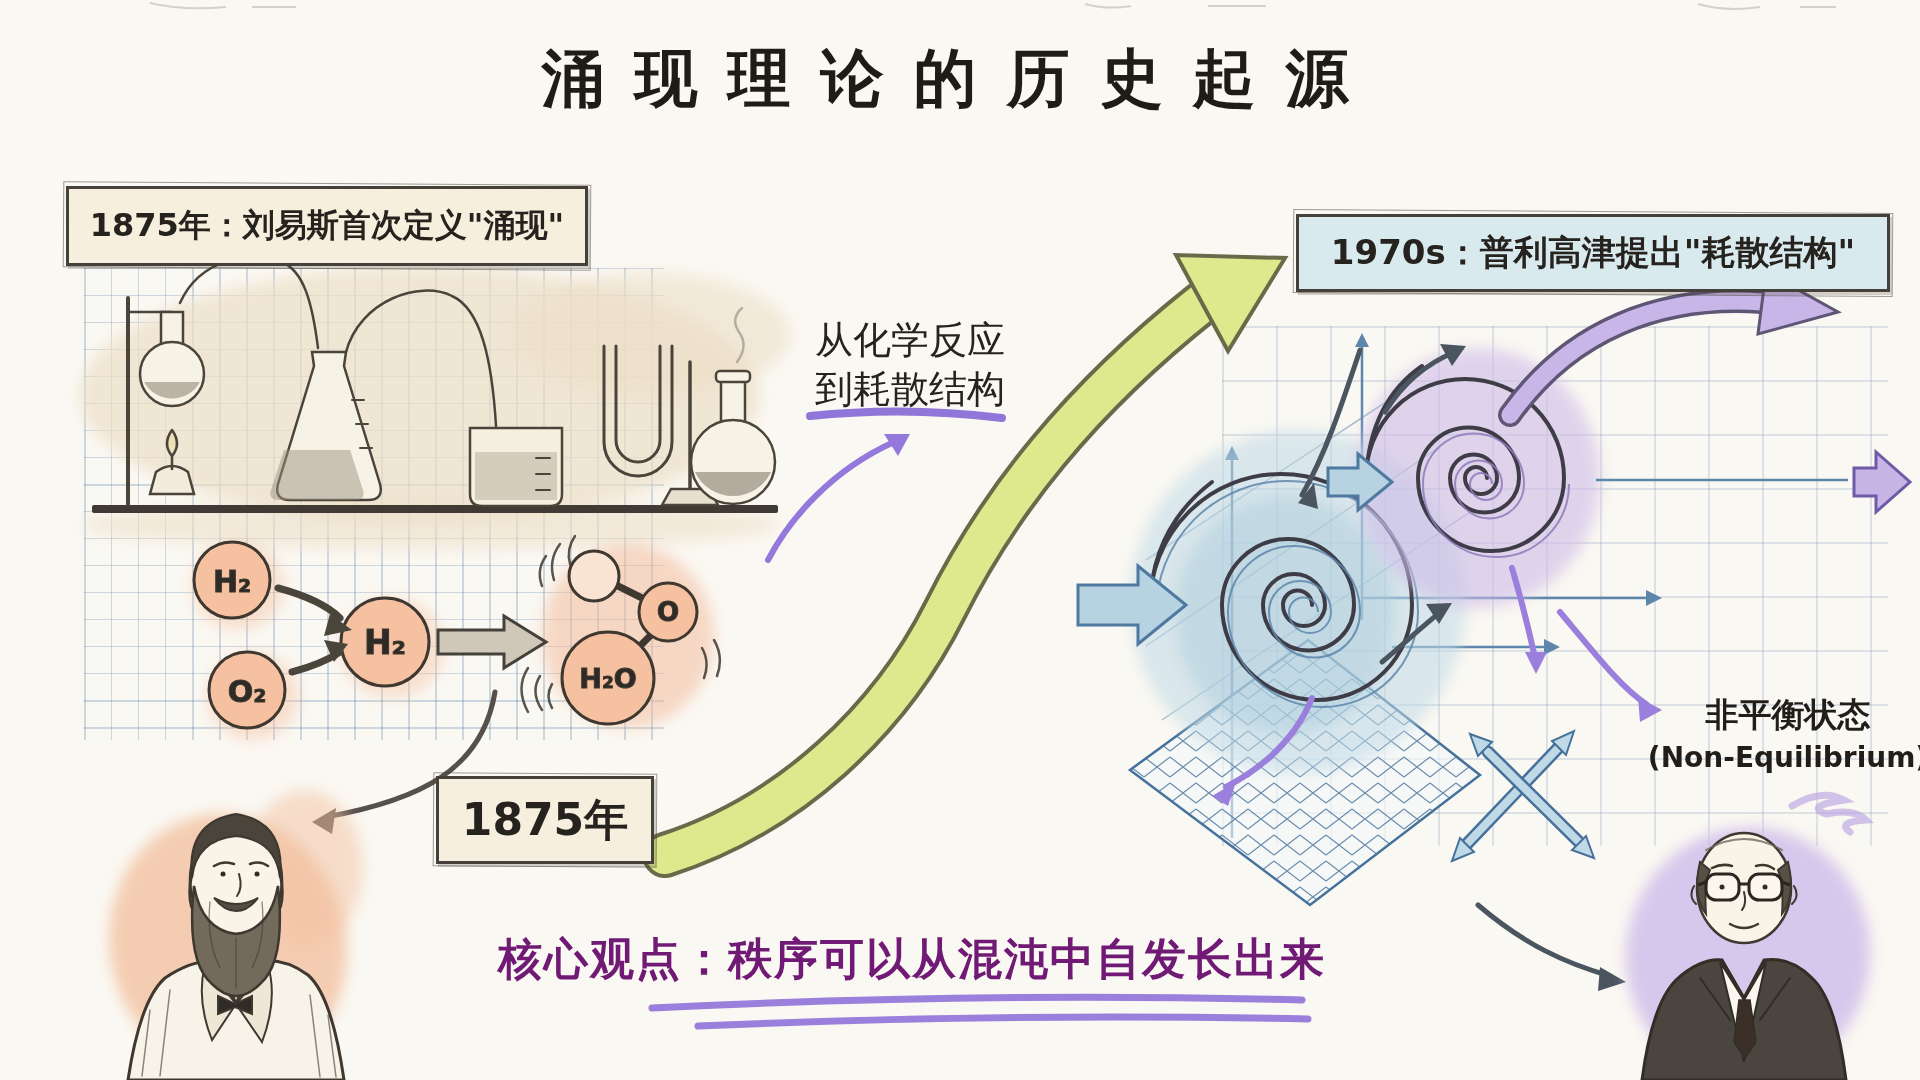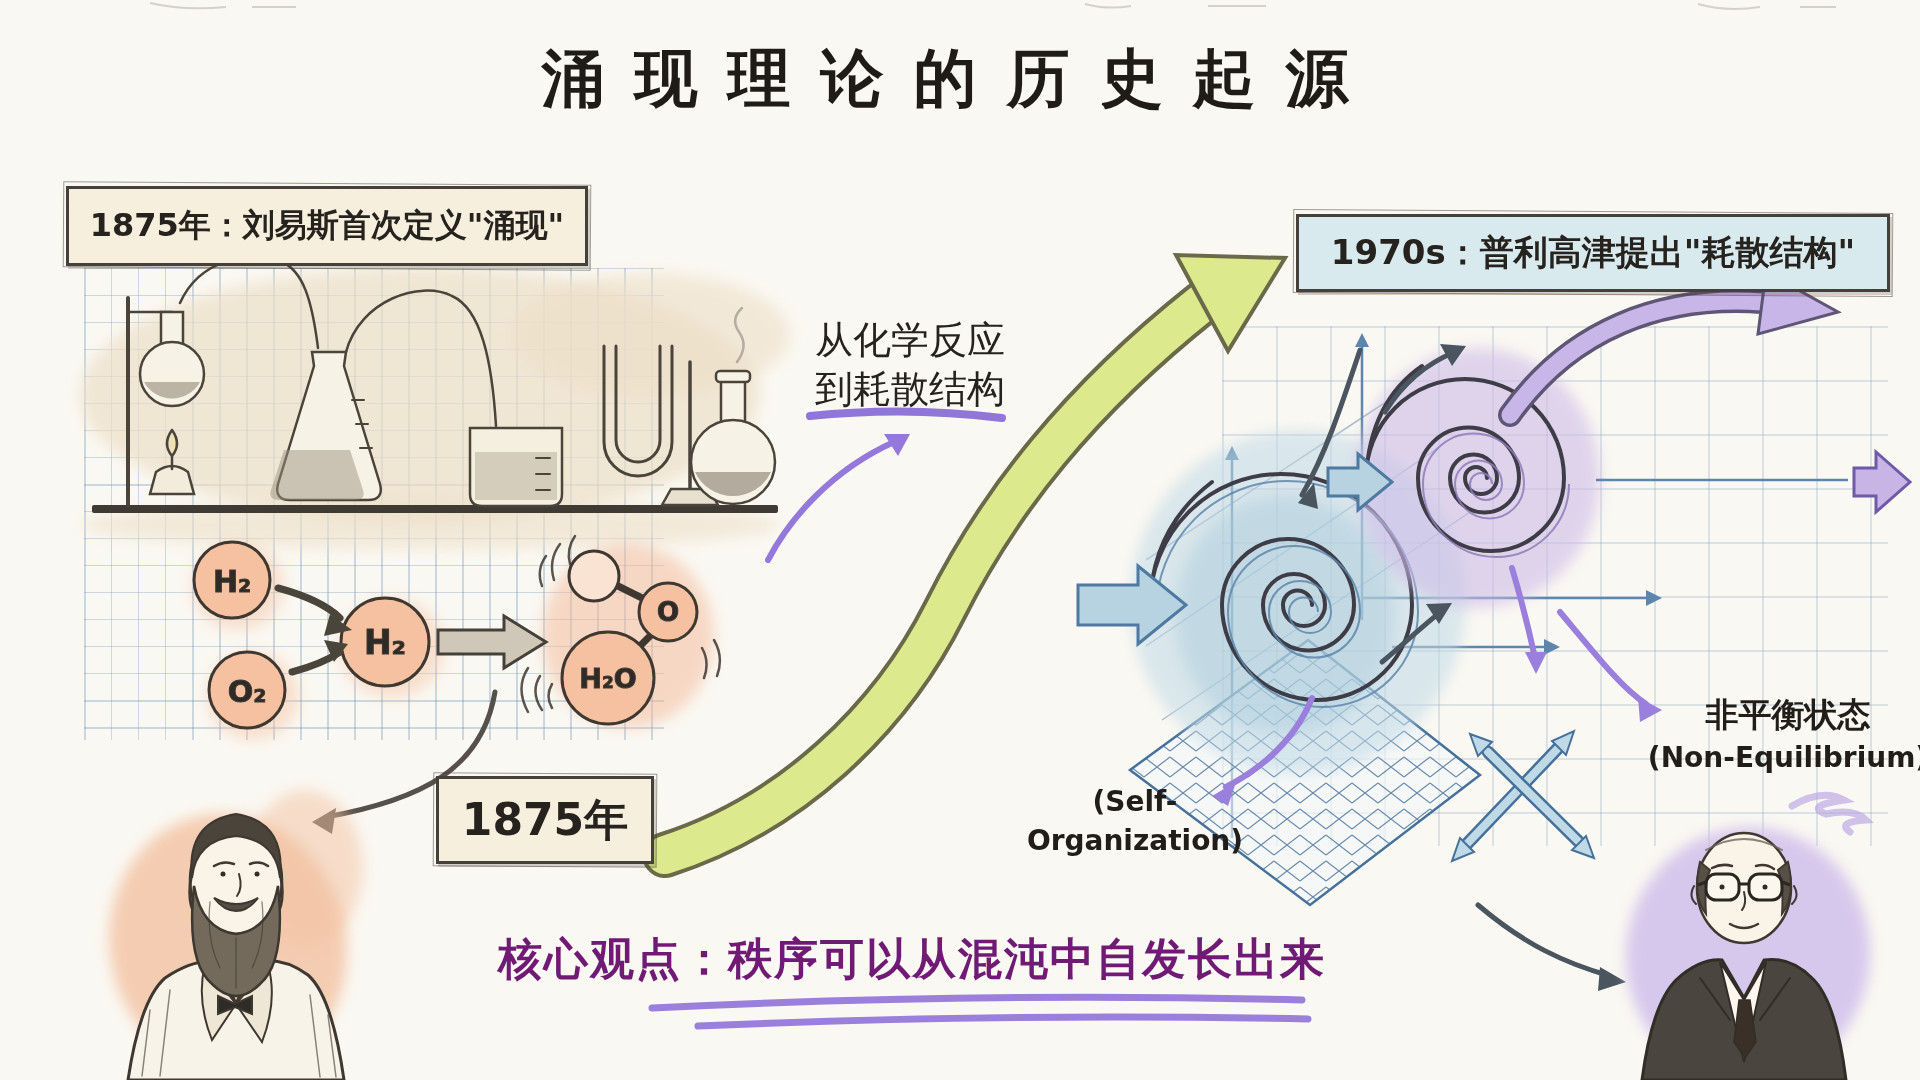--- a/index.html
+++ b/index.html
@@ -312,21 +312,20 @@
   <div class="transition-label">
     <span style="display:block">从化学反应</span>
     <span style="display:block">到耗散结构</span>
   </div>
 
   <div class="sketch-box year-badge">
     <span>1875年</span>
   </div>
 
   <div class="diagram-label self-org">
-    <span class="en">(Self-Organization)</span>
   </div>
 
   <div class="diagram-label non-eq">
     <span class="zh">非平衡状态</span>
     <span class="en">(Non-Equilibrium)</span>
   </div>
 
   <div class="conclusion">核心观点：秩序可以从混沌中自发长出来</div>
 </div>
 

